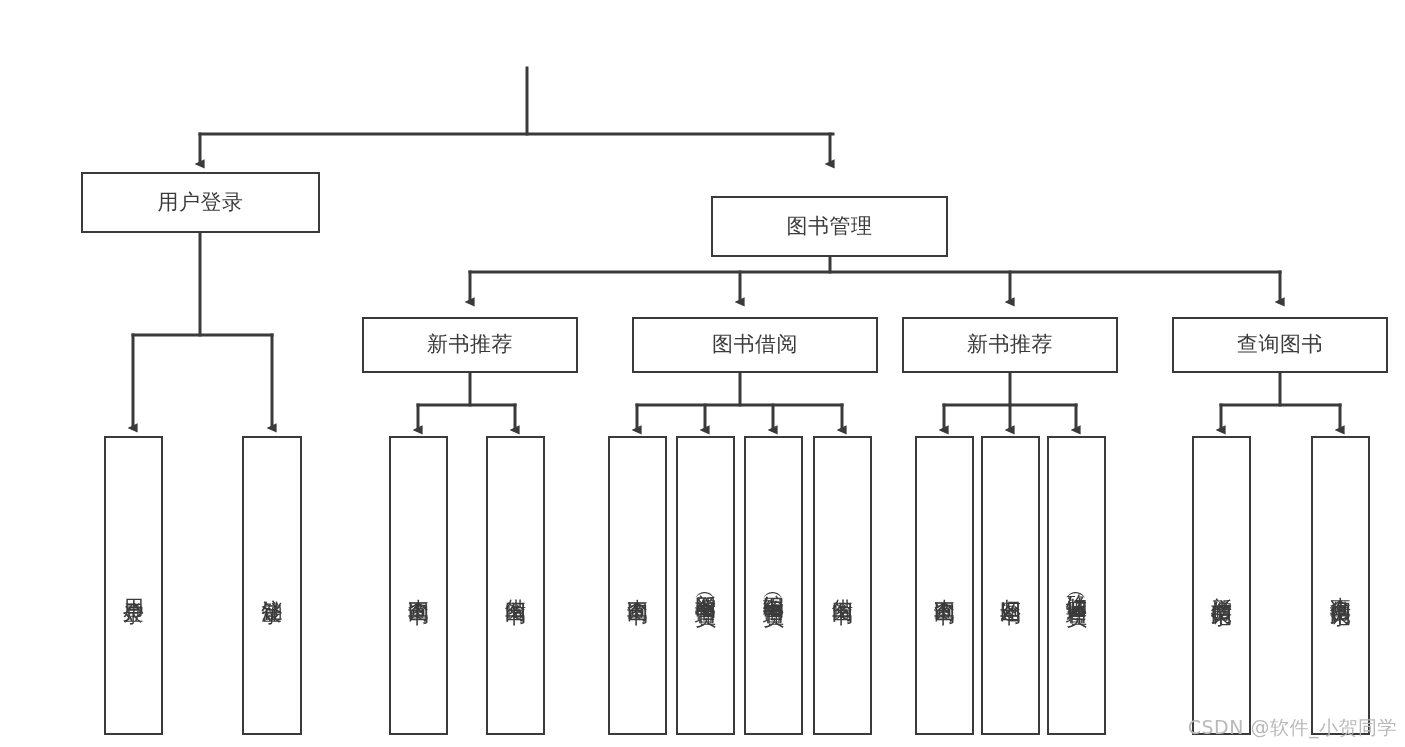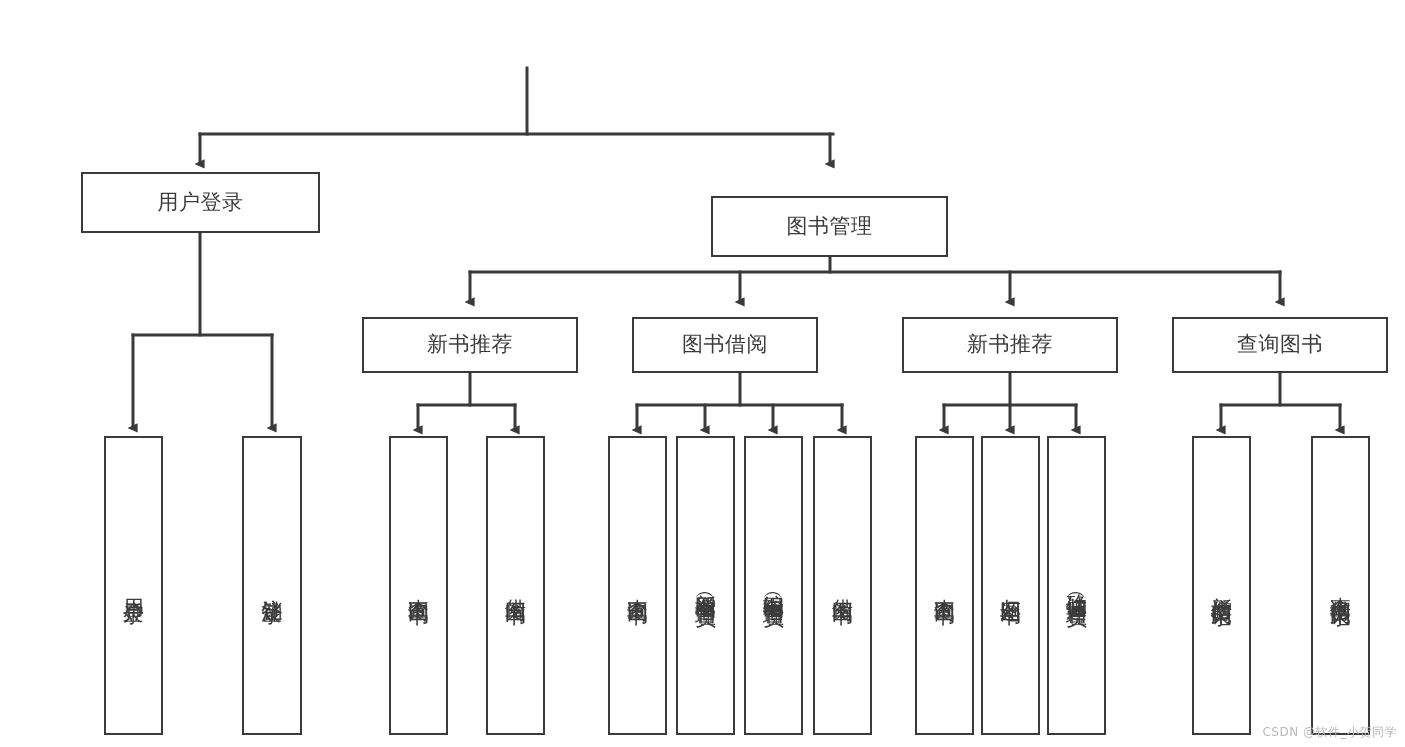--- a/index.html
+++ b/index.html
@@ -61,21 +61,21 @@
     text-orientation: upright;
     font-size: 21px;
     line-height: 1.05;
     letter-spacing: 2px;
     max-height: 260px;
   }
   #watermark {
     position: absolute;
     right: 8px;
     bottom: 6px;
-    font-size: 12px;
+    font-size: 19px;
     color: #b9b9b9;
     letter-spacing: 0.5px;
     white-space: nowrap;
     font-family: "DejaVu Sans", "Liberation Sans", sans-serif;
   }
 </style>
 </head>
 <body>
 
 <div id="diagram-root">
@@ -137,21 +137,21 @@
   <div class="node horiz" style="left:81px; top:172px; width:239px; height:61px;">
     <span class="node-label">用户登录</span>
   </div>
   <div class="node horiz" style="left:711px; top:172px; width:237px; height:61px;margin-top:24px;">
     <span class="node-label">图书管理</span>
   </div>
 
   <div class="node horiz" style="left:362px; top:317px; width:216px; height:56px;">
     <span class="node-label">新书推荐</span>
   </div>
-  <div class="node horiz" style="left:632px; top:317px; width:186px; height:56px;">
+  <div class="node horiz" style="left:632px; top:317px; width:246px; height:56px;">
     <span class="node-label">图书借阅</span>
   </div>
   <div class="node horiz" style="left:902px; top:317px; width:216px; height:56px;">
     <span class="node-label">新书推荐</span>
   </div>
   <div class="node horiz" style="left:1172px; top:317px; width:216px; height:56px;">
     <span class="node-label">查询图书</span>
   </div>
 
   <div class="node vert" style="left:104px; top:436px; width:59px; height:299px;">

